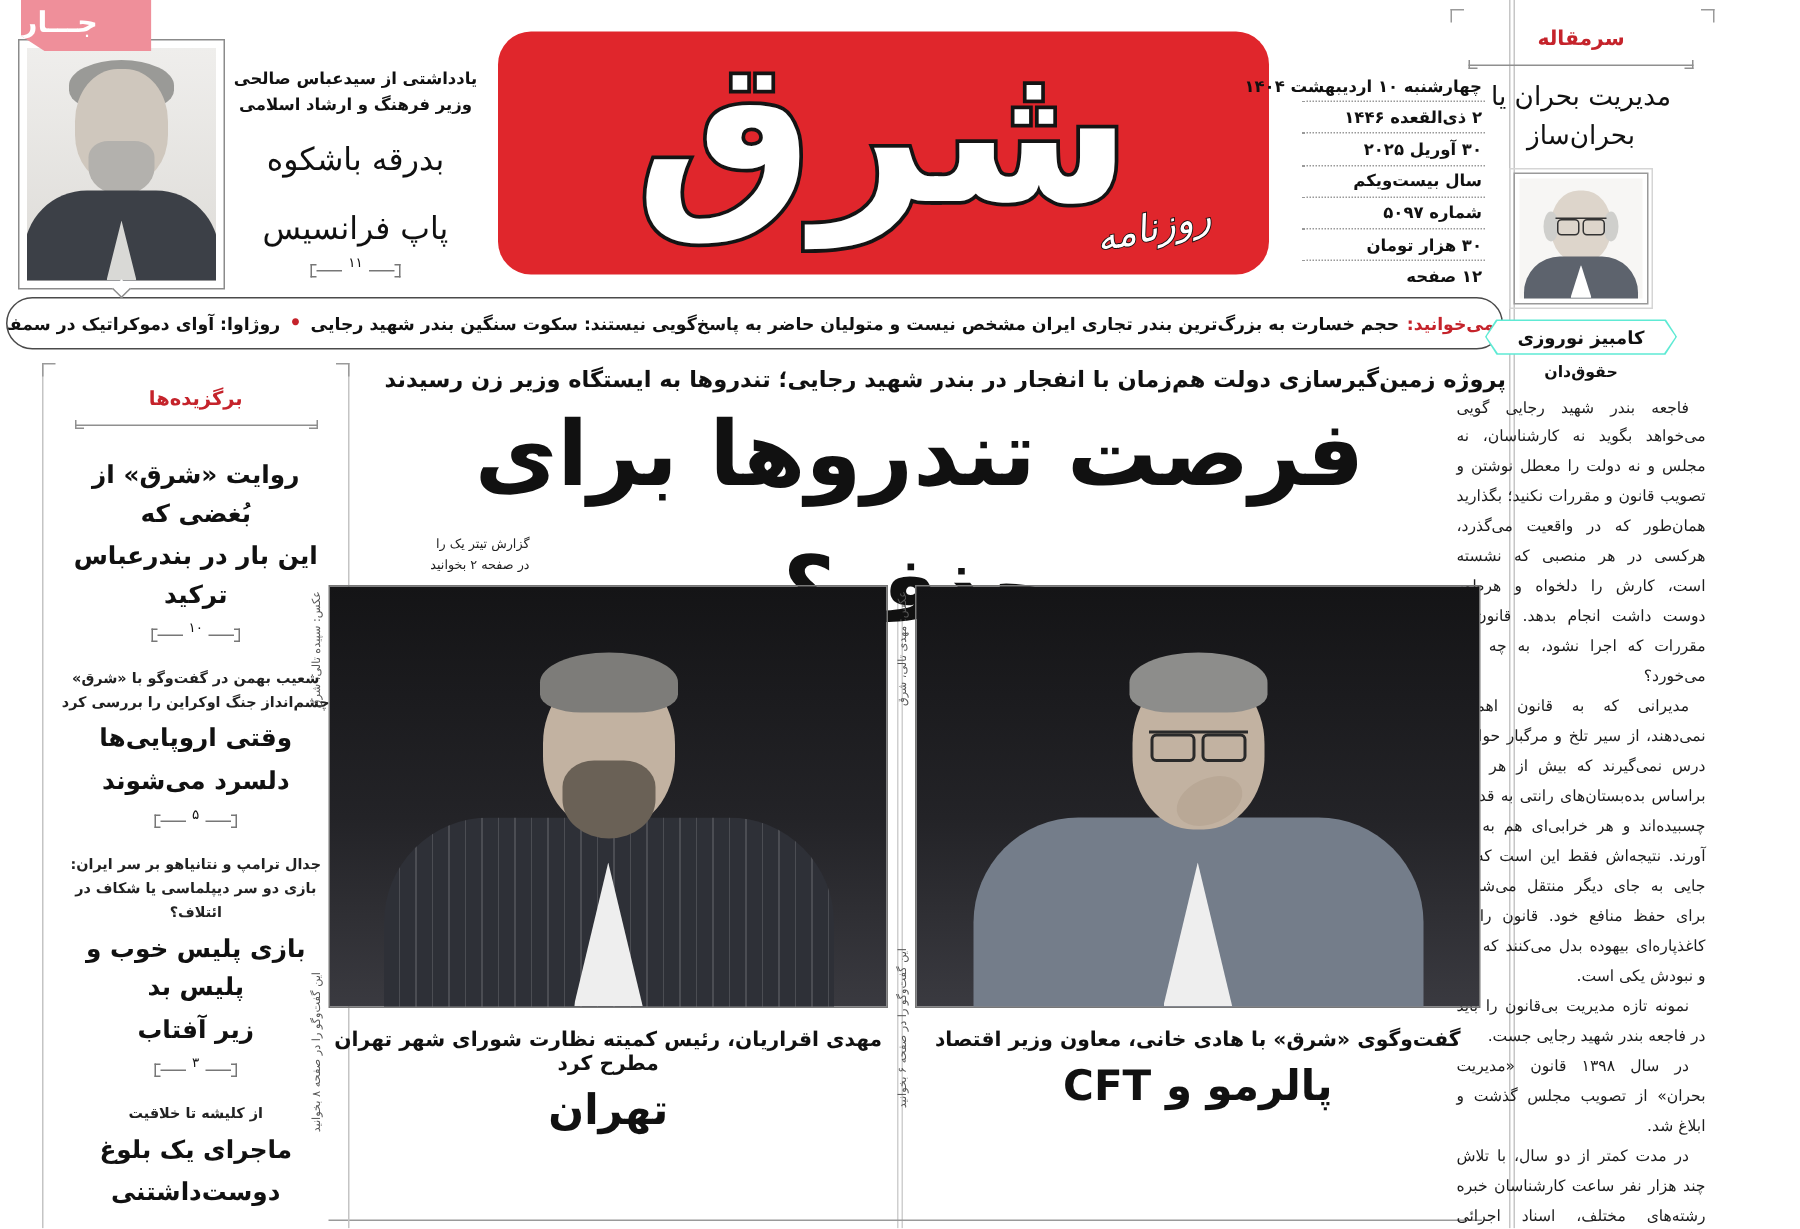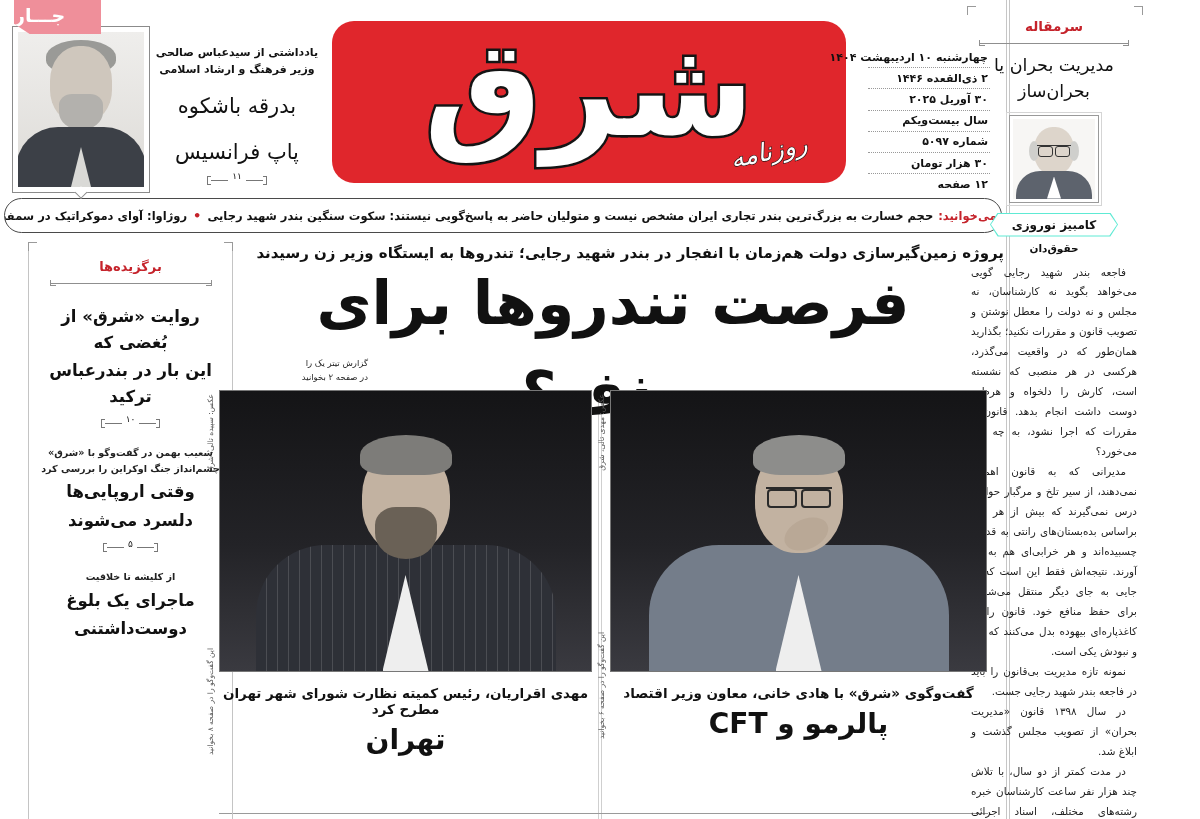--- a/index.html
+++ b/index.html
@@ -118,21 +118,21 @@
   .sb-intro{font-size:9.6px;font-weight:bold;line-height:1.65;color:#222;}
   .sb-intro:empty{display:none;}
   .sb-title{font-size:16.5px;font-weight:bold;line-height:1.55;margin-top:3px;}
   .sb-item .pref{margin-top:7px;}
 
   
   .lead-kicker{position:absolute;left:222px;top:244px;width:782px;
       font-size:15px;font-weight:bold;}
   .lead-headline{position:absolute;left:222px;top:258px;width:782px;text-align:center;
       font-size:60px;font-weight:bold;line-height:1.5;}
-  .lead-ref{position:absolute;left:298px;top:357px;width:70px;font-size:8.5px;line-height:1.6;
+  .lead-ref{position:absolute;left:283px;top:357px;width:70px;font-size:8.5px;line-height:1.6;
       color:#222;text-align:right;}
 
   
   .story{position:absolute;top:390px;}
   .story.right{left:610px;width:377px;}
   .story.left{left:219px;width:373px;}
   .story-photo{height:282px;border:1px solid #777;position:relative;overflow:hidden;
       background:linear-gradient(180deg,#141416,#232327 55%,#3a3a40);}
   .fig .shoulders{position:absolute;left:50%;bottom:-24px;transform:translateX(-50%);
       width:300px;height:150px;border-radius:70px 70px 0 0;}
@@ -274,20 +274,33 @@
       <div class="sb-title">دلسرد می‌شوند</div>
       <span class="pref">
           <i class="cap cl"></i>
           <i class="ln"></i>
           <b class="pn">۵</b>
           <i class="ln"></i>
           <i class="cap cr"></i>
         </span>
     </div>
 
+    <div class="sb-item">
+      <div class="sb-intro">جدال ترامپ و نتانیاهو بر سر ایران:</div>
+      <div class="sb-intro">بازی دو سر دیپلماسی یا شکاف در ائتلاف؟</div>
+      <div class="sb-title">بازی پلیس خوب و پلیس بد</div>
+      <div class="sb-title">زیر آفتاب</div>
+      <span class="pref">
+          <i class="cap cl"></i>
+          <i class="ln"></i>
+          <b class="pn">۳</b>
+          <i class="ln"></i>
+          <i class="cap cr"></i>
+        </span>
+    </div>
 
     <div class="sb-item">
       <div class="sb-intro">از کلیشه تا خلاقیت</div>
       <div class="sb-title">ماجرای یک بلوغ</div>
       <div class="sb-title">دوست‌داشتنی</div>
 
     </div>
 
   </div>
 

